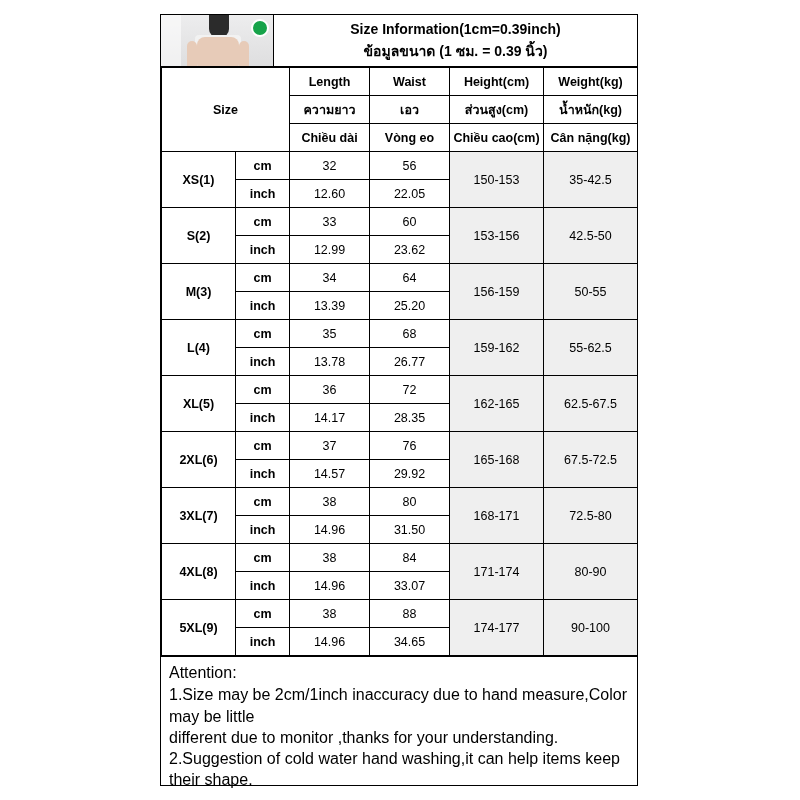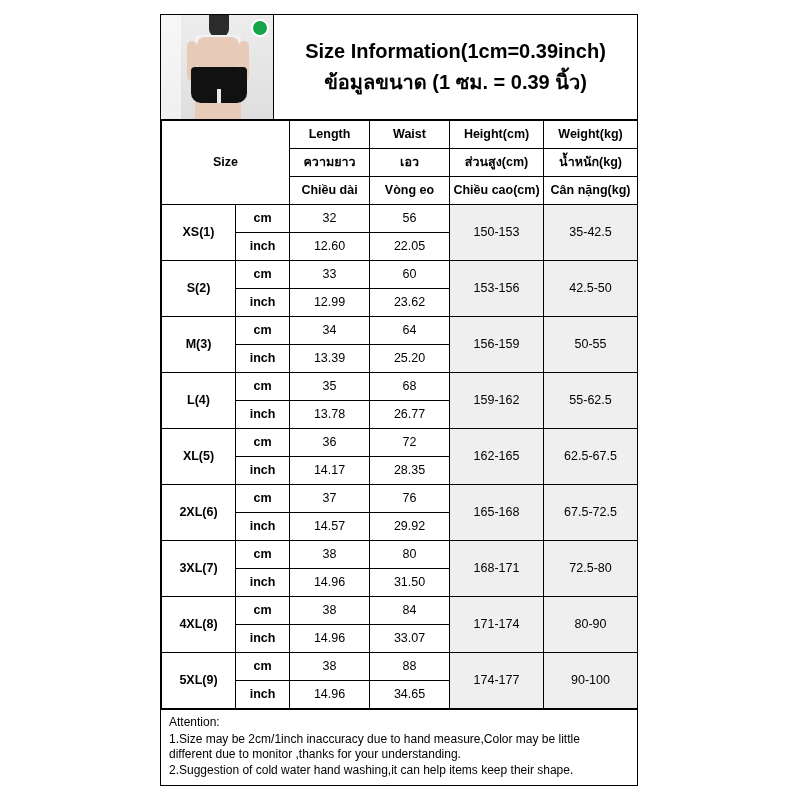--- a/index.html
+++ b/index.html
@@ -120,21 +120,21 @@
     flex: 1 1 auto;
     display: flex;
     flex-direction: column;
     align-items: center;
     justify-content: center;
     padding: 4px 6px;
     text-align: center;
   }
   .title-block .line {
     font-weight: bold;
-    font-size: 20px;
+    font-size: 14px;
     line-height: 1.55;
     color: #000;
     white-space: nowrap;
   }
   
   table.sizes {
     border-collapse: collapse;
     width: 100%;
     table-layout: fixed;
   }
@@ -171,21 +171,21 @@
     font-size: 12px;
     font-weight: bold;
     height: 27px;
   }
   .val-cell { height: 27px; margin-top: 20px; }
   .shade { background: #efefef; }
   
   .attention {
     border-top: 1px solid #000;
     padding: 5px 8px 6px 8px;
-    font-size: 12px;
+    font-size: 16px;
     line-height: 1.32;
     color: #000;
     flex: 1 1 auto;
   }
   .attention .head { margin-bottom: 1px; }
   .attention p { margin: 0; }
 </style>
 </head>
 <body>
 

